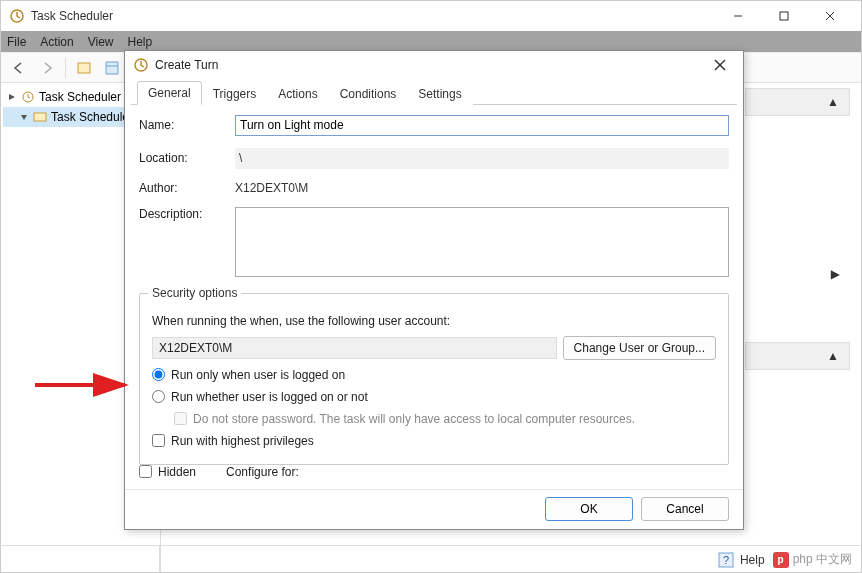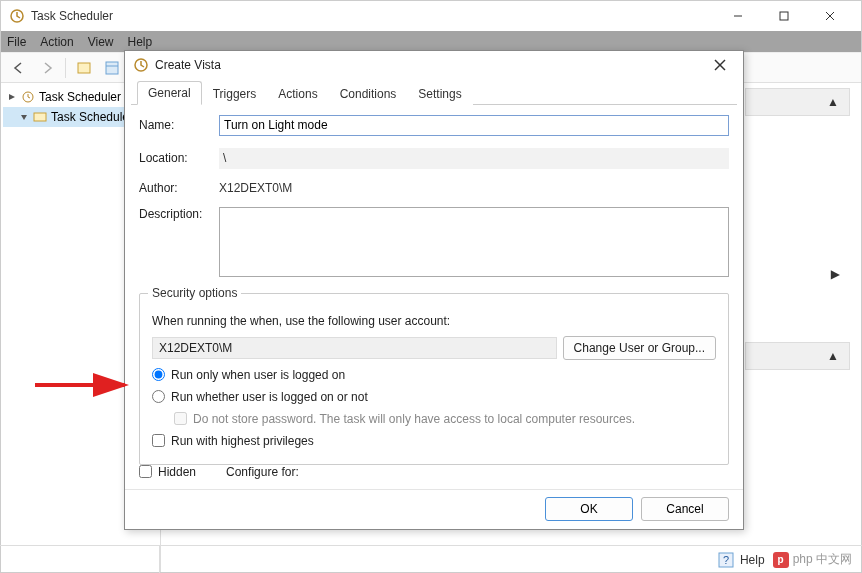--- a/index.html
+++ b/index.html
@@ -36,21 +36,21 @@
 .dialog { position: absolute; left: 124px; top: 50px; width: 620px; height: 480px; background: #fff; border: 1px solid #888; box-shadow: 2px 2px 8px rgba(0,0,0,0.2); display: flex; flex-direction: column; }
 .dlg-titlebar { height: 28px; display: flex; align-items: center; padding: 0 8px; background: #fff; }
 .dlg-titlebar .title { flex: 1; font-size: 12px; color: #222; }
 .dlg-close { width: 30px; height: 28px; display: flex; align-items: center; justify-content: center; font-size: 14px; }
 
 .tabstrip { height: 28px; display: flex; align-items: flex-end; padding: 0 6px; border-bottom: 1px solid #ccc; gap: 0; margin: 0 6px; }
 .tab { padding: 4px 10px; font-size: 12px; color: #333; border: 1px solid transparent; border-bottom: none; position: relative; top: 1px; background: #fff; }
 .tab.active { border-color: #ccc; border-bottom: 1px solid #fff; border-radius: 3px 3px 0 0; }
 
 .tab-content { flex: 1; padding: 10px 14px; display: flex; flex-direction: column; font-size: 12px; color: #222; }
-.form-row { display: flex; align-items: center; margin-bottom: 12px; }
+.form-row { display: flex; align-items: center; margin-bottom: 12px; gap: 16px; }
 .form-row label { width: 80px; }
 .form-row .text-input { flex: 1; height: 21px; border: 1px solid #7a9fd4; padding: 0 4px; font-size: 12px; }
 .form-row .readonly { flex: 1; height: 21px; padding: 0 4px; background: #f2f2f2; display: flex; align-items: center; font-size: 12px; color: #333; }
 .form-row .plain { flex: 1; font-size: 12px; color: #333; }
 .form-row.desc { align-items: flex-start; }
 .form-row.desc textarea { flex: 1; height: 70px; border: 1px solid #aaa; resize: none; font-size: 12px; padding: 2px 4px; }
 
 .groupbox { border: 1px solid #ccc; border-radius: 2px; padding: 20px 12px 8px; margin-top: 4px; position: relative; }
 .groupbox .legend { position: absolute; top: -8px; left: 8px; background: #fff; padding: 0 4px; font-size: 12px; color: #333; }
 .gb-row { margin-bottom: 8px; display: flex; align-items: center; gap: 6px; }
@@ -208,21 +208,21 @@
 </div>
 
 <div class="dialog">
   <div class="dlg-titlebar">
     <span style="margin-right:6px;">
       <svg width="16" height="16">
           <circle cx="8" cy="8" r="6" fill="none" stroke="#b88a2e" stroke-width="1.5"></circle>
           <path d="M8 4 L8 8 L11 10" stroke="#b88a2e" stroke-width="1.5" fill="none"></path>
         </svg>
     </span>
-    <span class="title">Create Vista</span>
+    <span class="title">Create Turn</span>
     <div class="dlg-close">
       <svg width="12" height="12">
           <line x1="1" y1="1" x2="11" y2="11" stroke="#333" stroke-width="1.5"></line>
           <line x1="11" y1="1" x2="1" y2="11" stroke="#333" stroke-width="1.5"></line>
         </svg>
     </div>
   </div>
 
   <div class="tabstrip">
     <div class="tab active">General</div>

